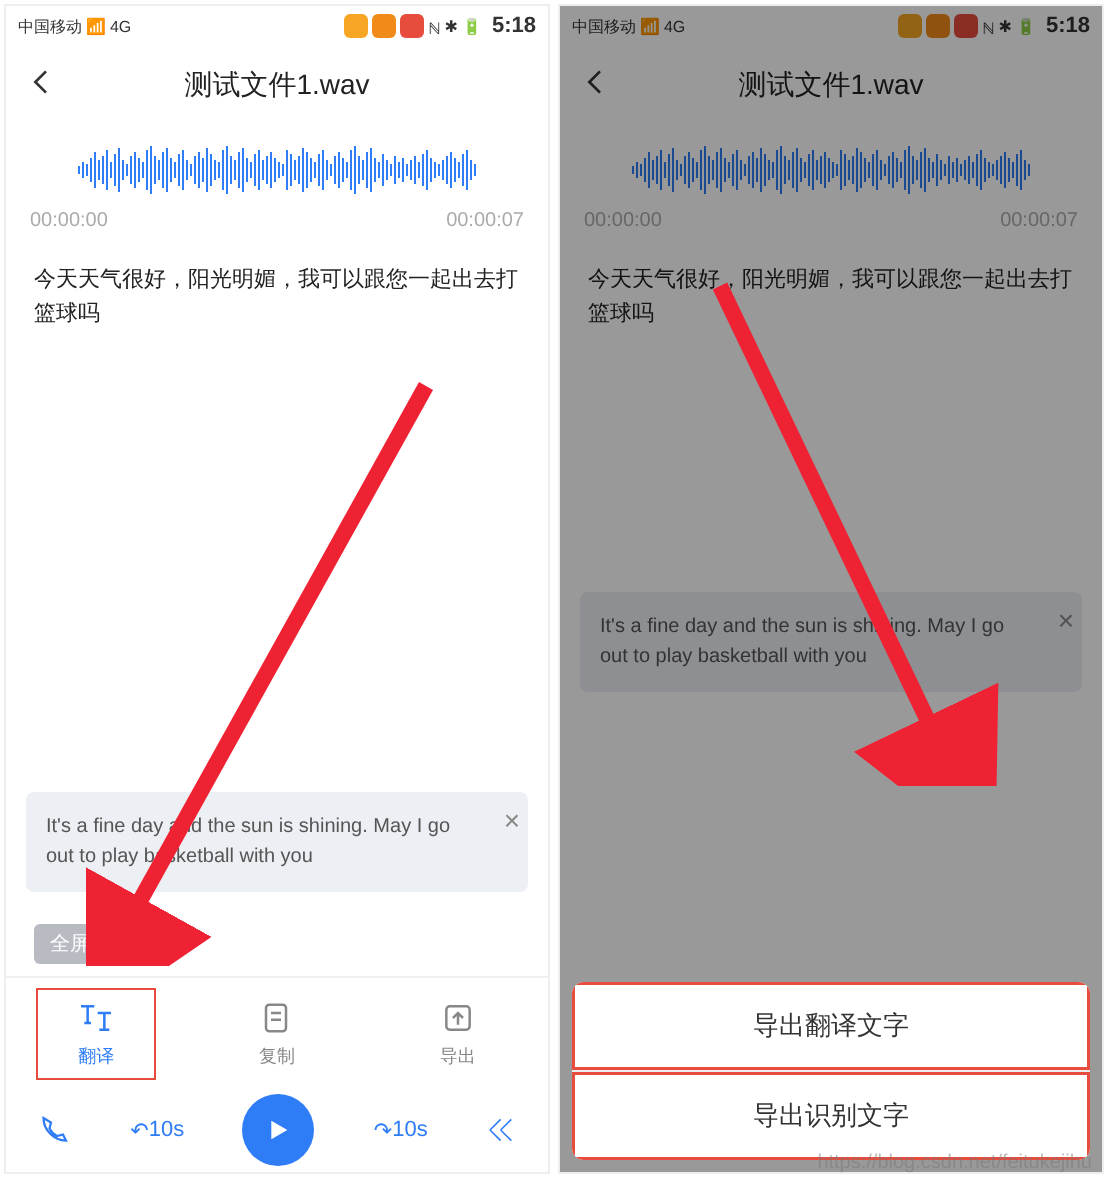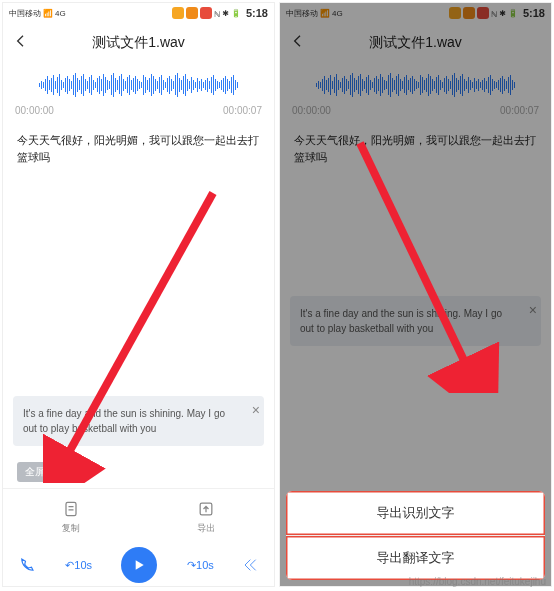--- a/index.html
+++ b/index.html
@@ -354,20 +354,28 @@
     <div class="transcript">今天天气很好，阳光明媚，我可以跟您一起出去打篮球吗</div>
 
     <div class="translation-box">
       <span class="close">×</span>
       <span>It's a fine day and the sun is shining. May I go out to play basketball with you</span>
     </div>
 
     <div class="fullscreen-btn">全屏</div>
 
     <div class="toolbar">
+      <div class="tool active boxed">
+        <div class="ticon">
+          <svg width="20" height="20" viewBox="0 0 24 24">
+              <path d="M3 5h8M7 5v10M5 15h4M13 9h8M17 9v10M14 19h6" stroke="#2e7cf6" stroke-width="1.5" fill="none"></path>
+            </svg>
+        </div>
+        <span>翻译</span>
+      </div>
       <div class="tool">
         <div class="ticon">
           <svg width="20" height="20" viewBox="0 0 24 24">
               <rect x="6" y="4" width="12" height="16" rx="2" stroke="#888" stroke-width="1.5" fill="none"></rect>
               <path d="M9 9h6M9 13h6" stroke="#888" stroke-width="1.5"></path>
             </svg>
         </div>
         <span>复制</span>
       </div>
       <div class="tool">
@@ -557,21 +565,21 @@
       <defs>
           <marker id="ah2" markerWidth="10" markerHeight="10" refX="2" refY="5" orient="auto">
             <path d="M0 0L10 5L0 10z" fill="#e23"></path>
           </marker>
         </defs>
       <path d="M20 10 L130 240" stroke="#e23" stroke-width="8" marker-end="url(#ah2)"></path>
     </svg>
 
     <div class="sheet">
       <div class="sheet-group">
+        <div class="sheet-item boxed">导出翻译文字</div>
         <div class="sheet-item boxed">导出识别文字</div>
-        <div class="sheet-item boxed">导出翻译文字</div>
       </div>
     </div>
   </div>
 
 </div>
 
 <div class="watermark">https://blog.csdn.net/feitukejihu</div>
 
 </body></html>

